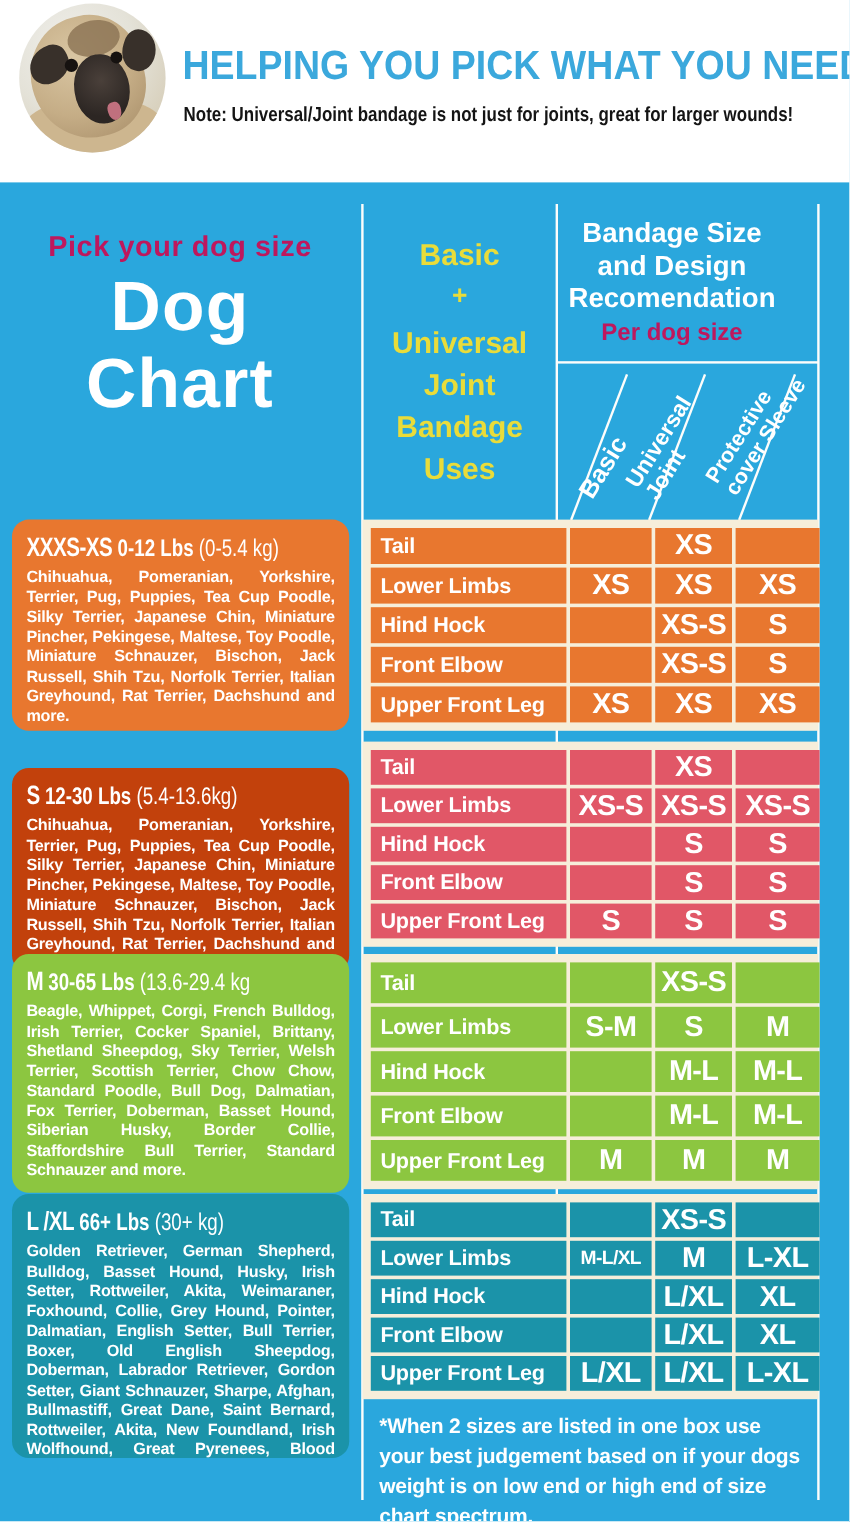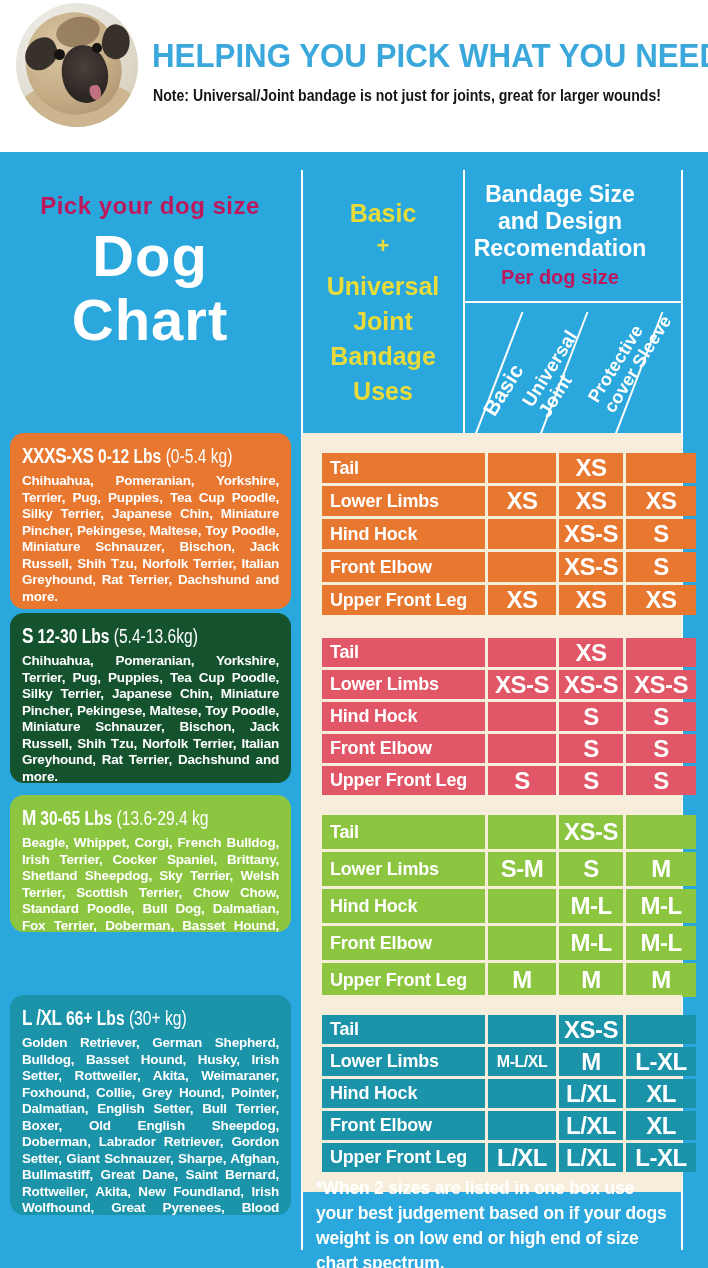--- a/index.html
+++ b/index.html
@@ -40,22 +40,22 @@
 
   
   .kicker{position:absolute;left:0;top:192px;width:300px;text-align:center;color:#be185d;
        font-weight:bold;font-size:24px;letter-spacing:.5px;}
   .big-title{position:absolute;left:0;top:224px;width:300px;text-align:center;color:#ffffff;
        font-weight:bold;font-size:58px;line-height:64px;letter-spacing:1px;}
 
   .dog-box{position:absolute;left:10px;width:281px;border-radius:14px;padding:8px 12px;
        box-sizing:border-box;color:#fff;overflow:hidden;}
   .b-orange{top:433px;height:176px;background:#E8772F;}
-  .b-red{top:613px;height:170px;background:#14532d;}
-  .b-green{top:795px;height:137px;background:#8CC640;}
+  .b-red{top:640px;height:170px;background:#c2410c;}
+  .b-green{top:795px;height:199px;background:#8CC640;}
   .b-teal{top:995px;height:220px;background:#1B93A9;}
   .box-head{font-size:20px;font-weight:bold;white-space:nowrap;transform:scaleX(.78);
        transform-origin:left;margin:2px 0 4px 0;}
   .box-head .sz{font-weight:800;font-size:22px;letter-spacing:-.5px;}
   .box-head .kg{font-weight:400;}
   .breeds{margin:0;font-size:13.5px;line-height:16.5px;font-weight:bold;letter-spacing:-.2px;
        text-align:justify;}
 
   
   .uses-col{position:absolute;left:302px;top:196px;width:162px;text-align:center;color:#E9DC3A;
@@ -74,21 +74,21 @@
        transform:rotate(21deg);transform-origin:bottom left;}
   #dg1{left:475px;} #dg2{left:540px;} #dg3{left:615px;}
   .diag-label{position:absolute;color:#fff;font-weight:bold;transform:rotate(-58deg);
        transform-origin:left bottom;white-space:nowrap;}
   .dl-basic{left:497px;top:398px;font-size:21px;line-height:21px;}
   .dl-uj{left:551px;top:382px;font-size:19px;line-height:19px;}
   .dl-prot{left:617px;top:378px;font-size:18px;line-height:19px;}
 
   
   .size-table{position:absolute;left:302px;width:380px;background:#F6EEDA;display:grid;
-       grid-template-columns:163px 68px 64px 70px;gap:3px;padding:20px;box-sizing:border-box;}
+       grid-template-columns:163px 68px 64px 70px;gap:3px;padding:7px;box-sizing:border-box;}
   .t-orange{top:433px;grid-auto-rows:30px;} .t-orange .cell{background:#E8772F;}
   .t-red{top:618px;grid-auto-rows:29px;}   .t-red .cell{background:#E15767;}
   .t-green{top:795px;grid-auto-rows:34px;} .t-green .cell{background:#8CC640;}
   .t-teal{top:995px;grid-auto-rows:29px;}  .t-teal .cell{background:#1B93A9;}
   .cell{display:flex;align-items:center;color:#fff;font-weight:bold;}
   .cell.lbl{padding-left:8px;font-size:18px;letter-spacing:-.2px;}
   .cell.val{justify-content:center;font-size:24px;letter-spacing:-.5px;}
 
   
   .footnote{position:absolute;left:302px;top:1168px;width:380px;margin:0;box-sizing:border-box;

